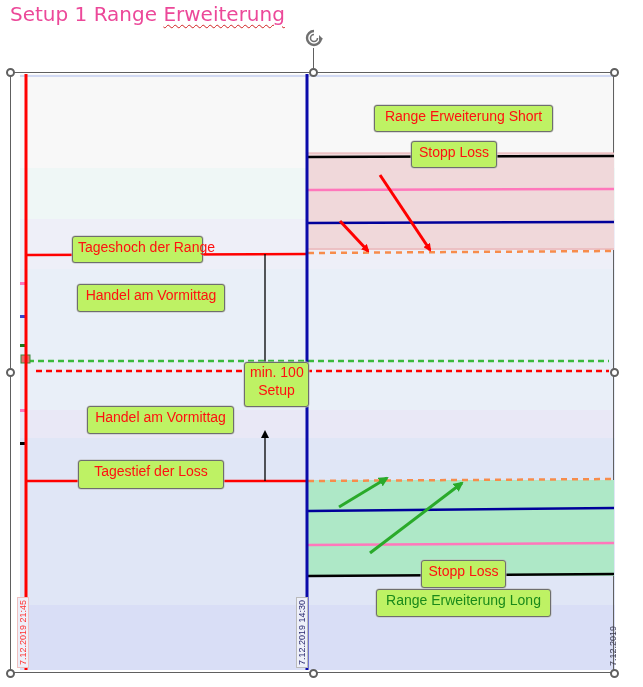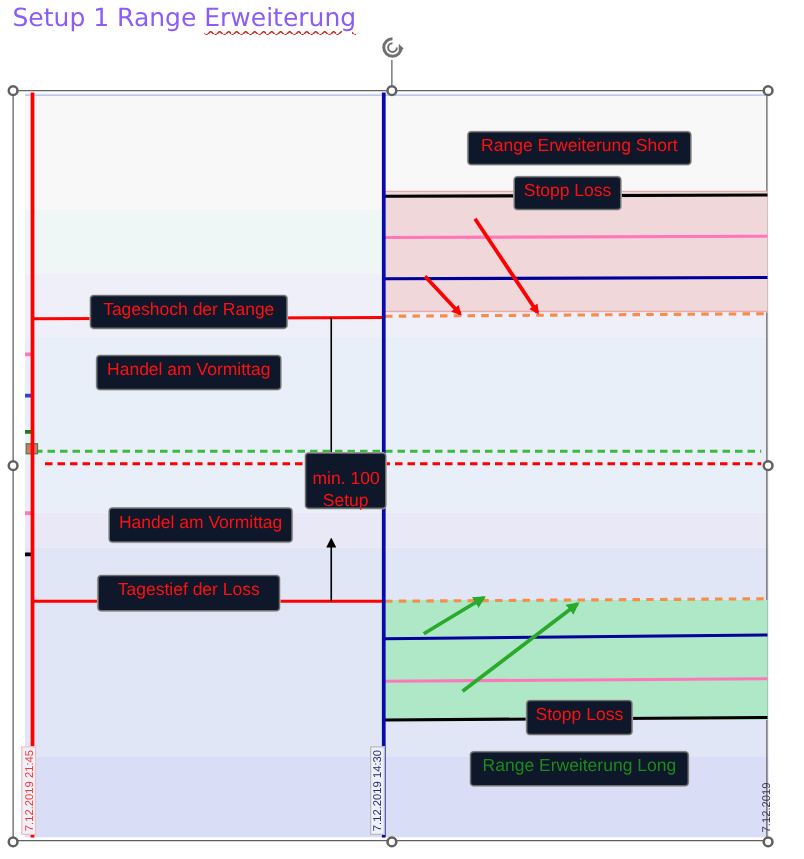--- a/index.html
+++ b/index.html
@@ -1,35 +1,35 @@
 <!DOCTYPE html>
 <html><head>
   <meta charset="utf-8">
   <style>
     html, body { margin: 0; padding: 0; background: #ffffff; }
     body { width: 643px; height: 687px; position: relative; overflow: hidden;
            font-family: "DejaVu Sans", sans-serif; }
-    .title { position: absolute; left: 10px; top: 2px; font-size: 20px; color: #8b5cf6;
+    .title { position: absolute; left: 10px; top: 2px; font-size: 20px; color: #ec4899;
              font-family: "DejaVu Sans", sans-serif; letter-spacing: 0px; }
     .title .spell { text-decoration: underline wavy #d02020; text-decoration-thickness: 1px;
                     text-underline-offset: 3px; }
     .frame { position: absolute; left: 10px; top: 72px; width: 604px; height: 601px;
              border: 1px solid #606060; box-sizing: border-box; }
     .plot { position: absolute; left: 20px; top: 74px; width: 595px; height: 596px; overflow: hidden; }
     .band { position: absolute; left: 0; right: 0; }
     .handle { position: absolute; width: 9px; height: 9px; border: 2px solid #606060;
               border-radius: 50%; background: #fff; box-sizing: border-box; }
     .rot { position: absolute; left: 304px; top: 28px; width: 20px; height: 20px; }
     .rotline { position: absolute; left: 313px; top: 48px; width: 1px; height: 20px; background: #606060; }
     svg.main { position: absolute; left: 0; top: 0; }
-    .lbl { position: absolute; background: #0f172a; border: 1px solid #6e6e6e; border-radius: 3px;
+    .lbl { position: absolute; background: #bef264; border: 1px solid #6e6e6e; border-radius: 3px;
            font-family: "Liberation Sans", sans-serif; font-size: 14px; color: #ff1010;
            text-align: center; padding: 2px 5px; box-sizing: border-box; white-space: nowrap;
            box-shadow: 0 0 0 0.5px #bbb; line-height: 17px; }
-    .lbl.green { color: #1a8a1a; margin-top: 12px; }
+    .lbl.green { color: #1a8a1a; }
     .vtext { position: absolute; font-family: "Liberation Sans", sans-serif; font-size: 9px;
              transform: rotate(-90deg); transform-origin: left top; white-space: nowrap;
              background: #eef0fa; padding: 0 2px; border: 1px solid #ccc; }
   </style>
 </head>
 <body>
 
 <div class="title">
   <span>Setup 1 Range </span><span class="spell">Erweiterung</span>
 </div>
@@ -105,23 +105,23 @@
 
   <line x1="340" y1="221" x2="368" y2="251" stroke="#ff0000" stroke-width="3" marker-end="url(#ahRed)"></line>
   <line x1="380" y1="175" x2="430" y2="250" stroke="#ff0000" stroke-width="3" marker-end="url(#ahRed)"></line>
 
   <line x1="339" y1="507" x2="387" y2="478" stroke="#2aaa2a" stroke-width="3" marker-end="url(#ahGreen)"></line>
   <line x1="370" y1="553" x2="462" y2="483" stroke="#2aaa2a" stroke-width="3" marker-end="url(#ahGreen)"></line>
 </svg>
 
 <div class="lbl" style="left:374px;top:105px;width:179px;height:27px;">Range Erweiterung Short</div>
 <div class="lbl" style="left:411px;top:141px;width:86px;height:27px;">Stopp Loss</div>
-<div class="lbl" style="left:72px;top:236px;width:158px;height:27px;">Tageshoch der Range</div>
+<div class="lbl" style="left:72px;top:236px;width:131px;height:27px;text-align:right;">Tageshoch der Range</div>
 <div class="lbl" style="left:77px;top:284px;width:148px;height:28px;">Handel am Vormittag</div>
-<div class="lbl" style="left:244px;top:362px;width:65px;height:45px;line-height:18px;padding-top:10px;">
+<div class="lbl" style="left:244px;top:362px;width:65px;height:45px;line-height:18px;padding-top:0;">
   <div>min. 100</div>
   <div>Setup</div>
 </div>
 <div class="lbl" style="left:87px;top:406px;width:147px;height:28px;">Handel am Vormittag</div>
 <div class="lbl" style="left:78px;top:460px;width:146px;height:29px;">Tagestief der Loss</div>
 <div class="lbl" style="left:421px;top:560px;width:85px;height:28px;">Stopp Loss</div>
 <div class="lbl green" style="left:376px;top:589px;width:175px;height:28px;">Range Erweiterung Long</div>
 
 <div class="vtext" style="left:17px;top:668px;color:#ff3030;border-color:#f0c0c0;">7.12.2019 21:45</div>
 <div class="vtext" style="left:296px;top:668px;color:#2a2a70;border-color:#bbb;">7.12.2019 14:30</div>

